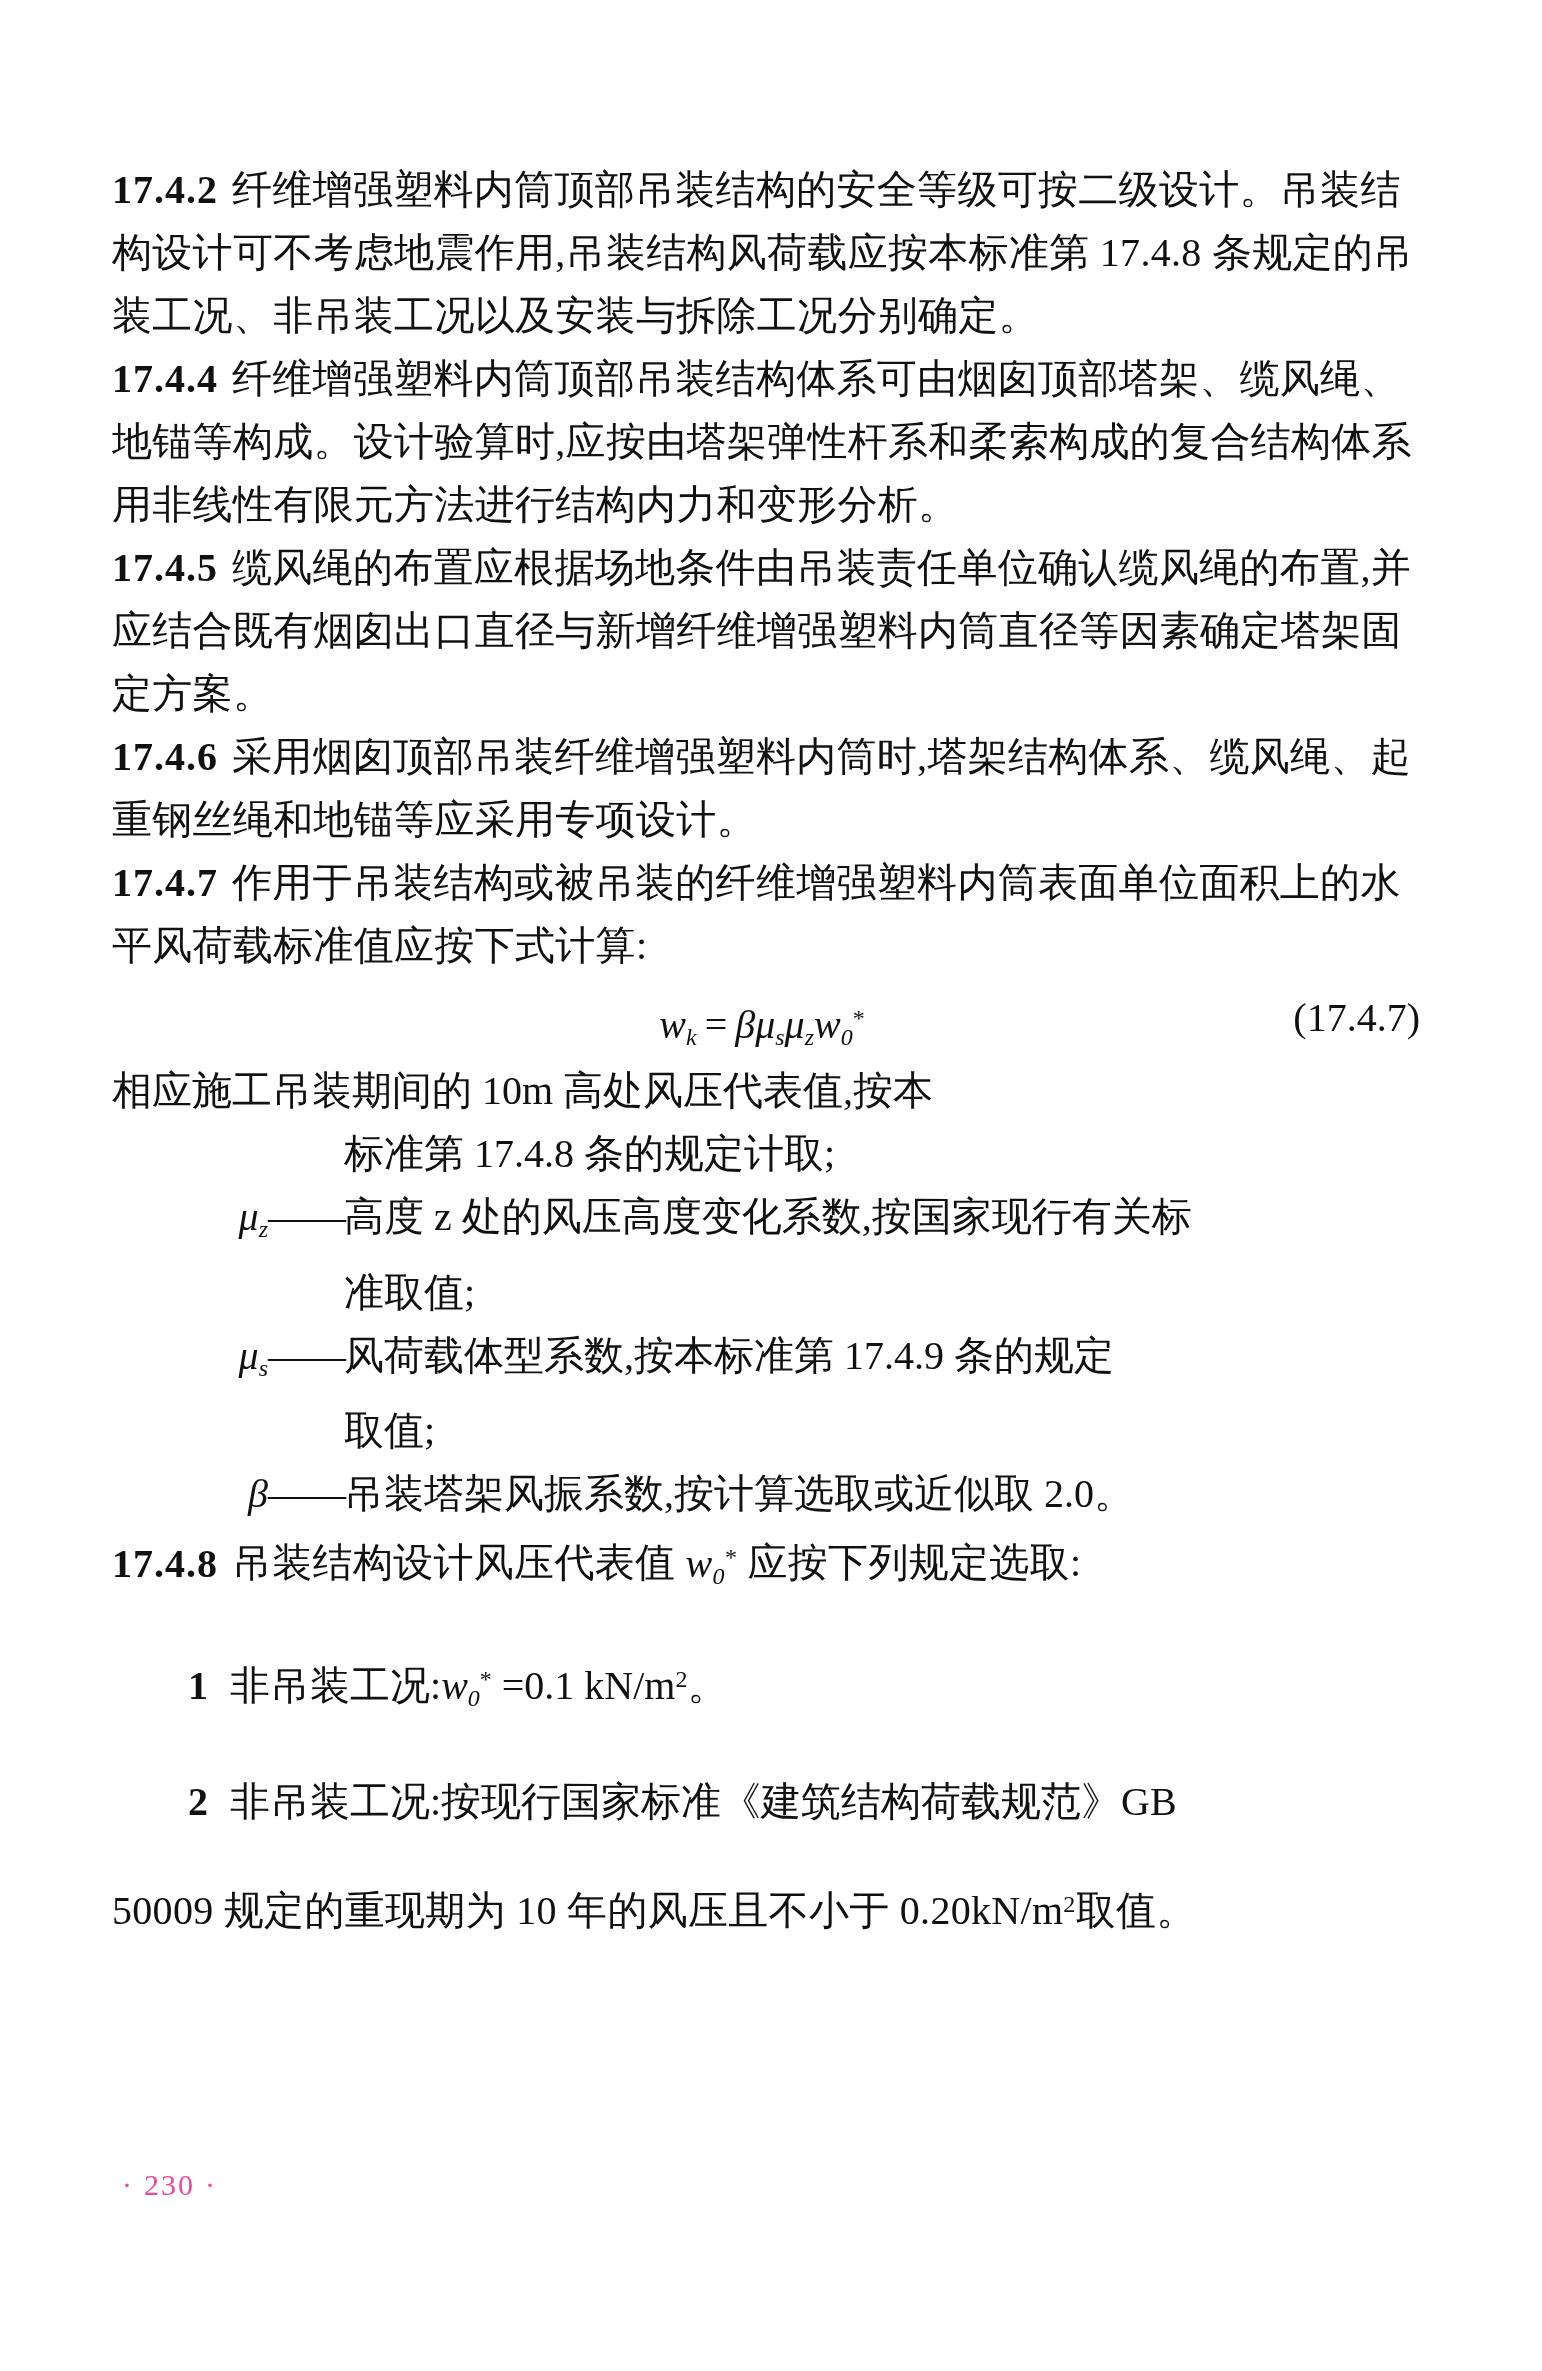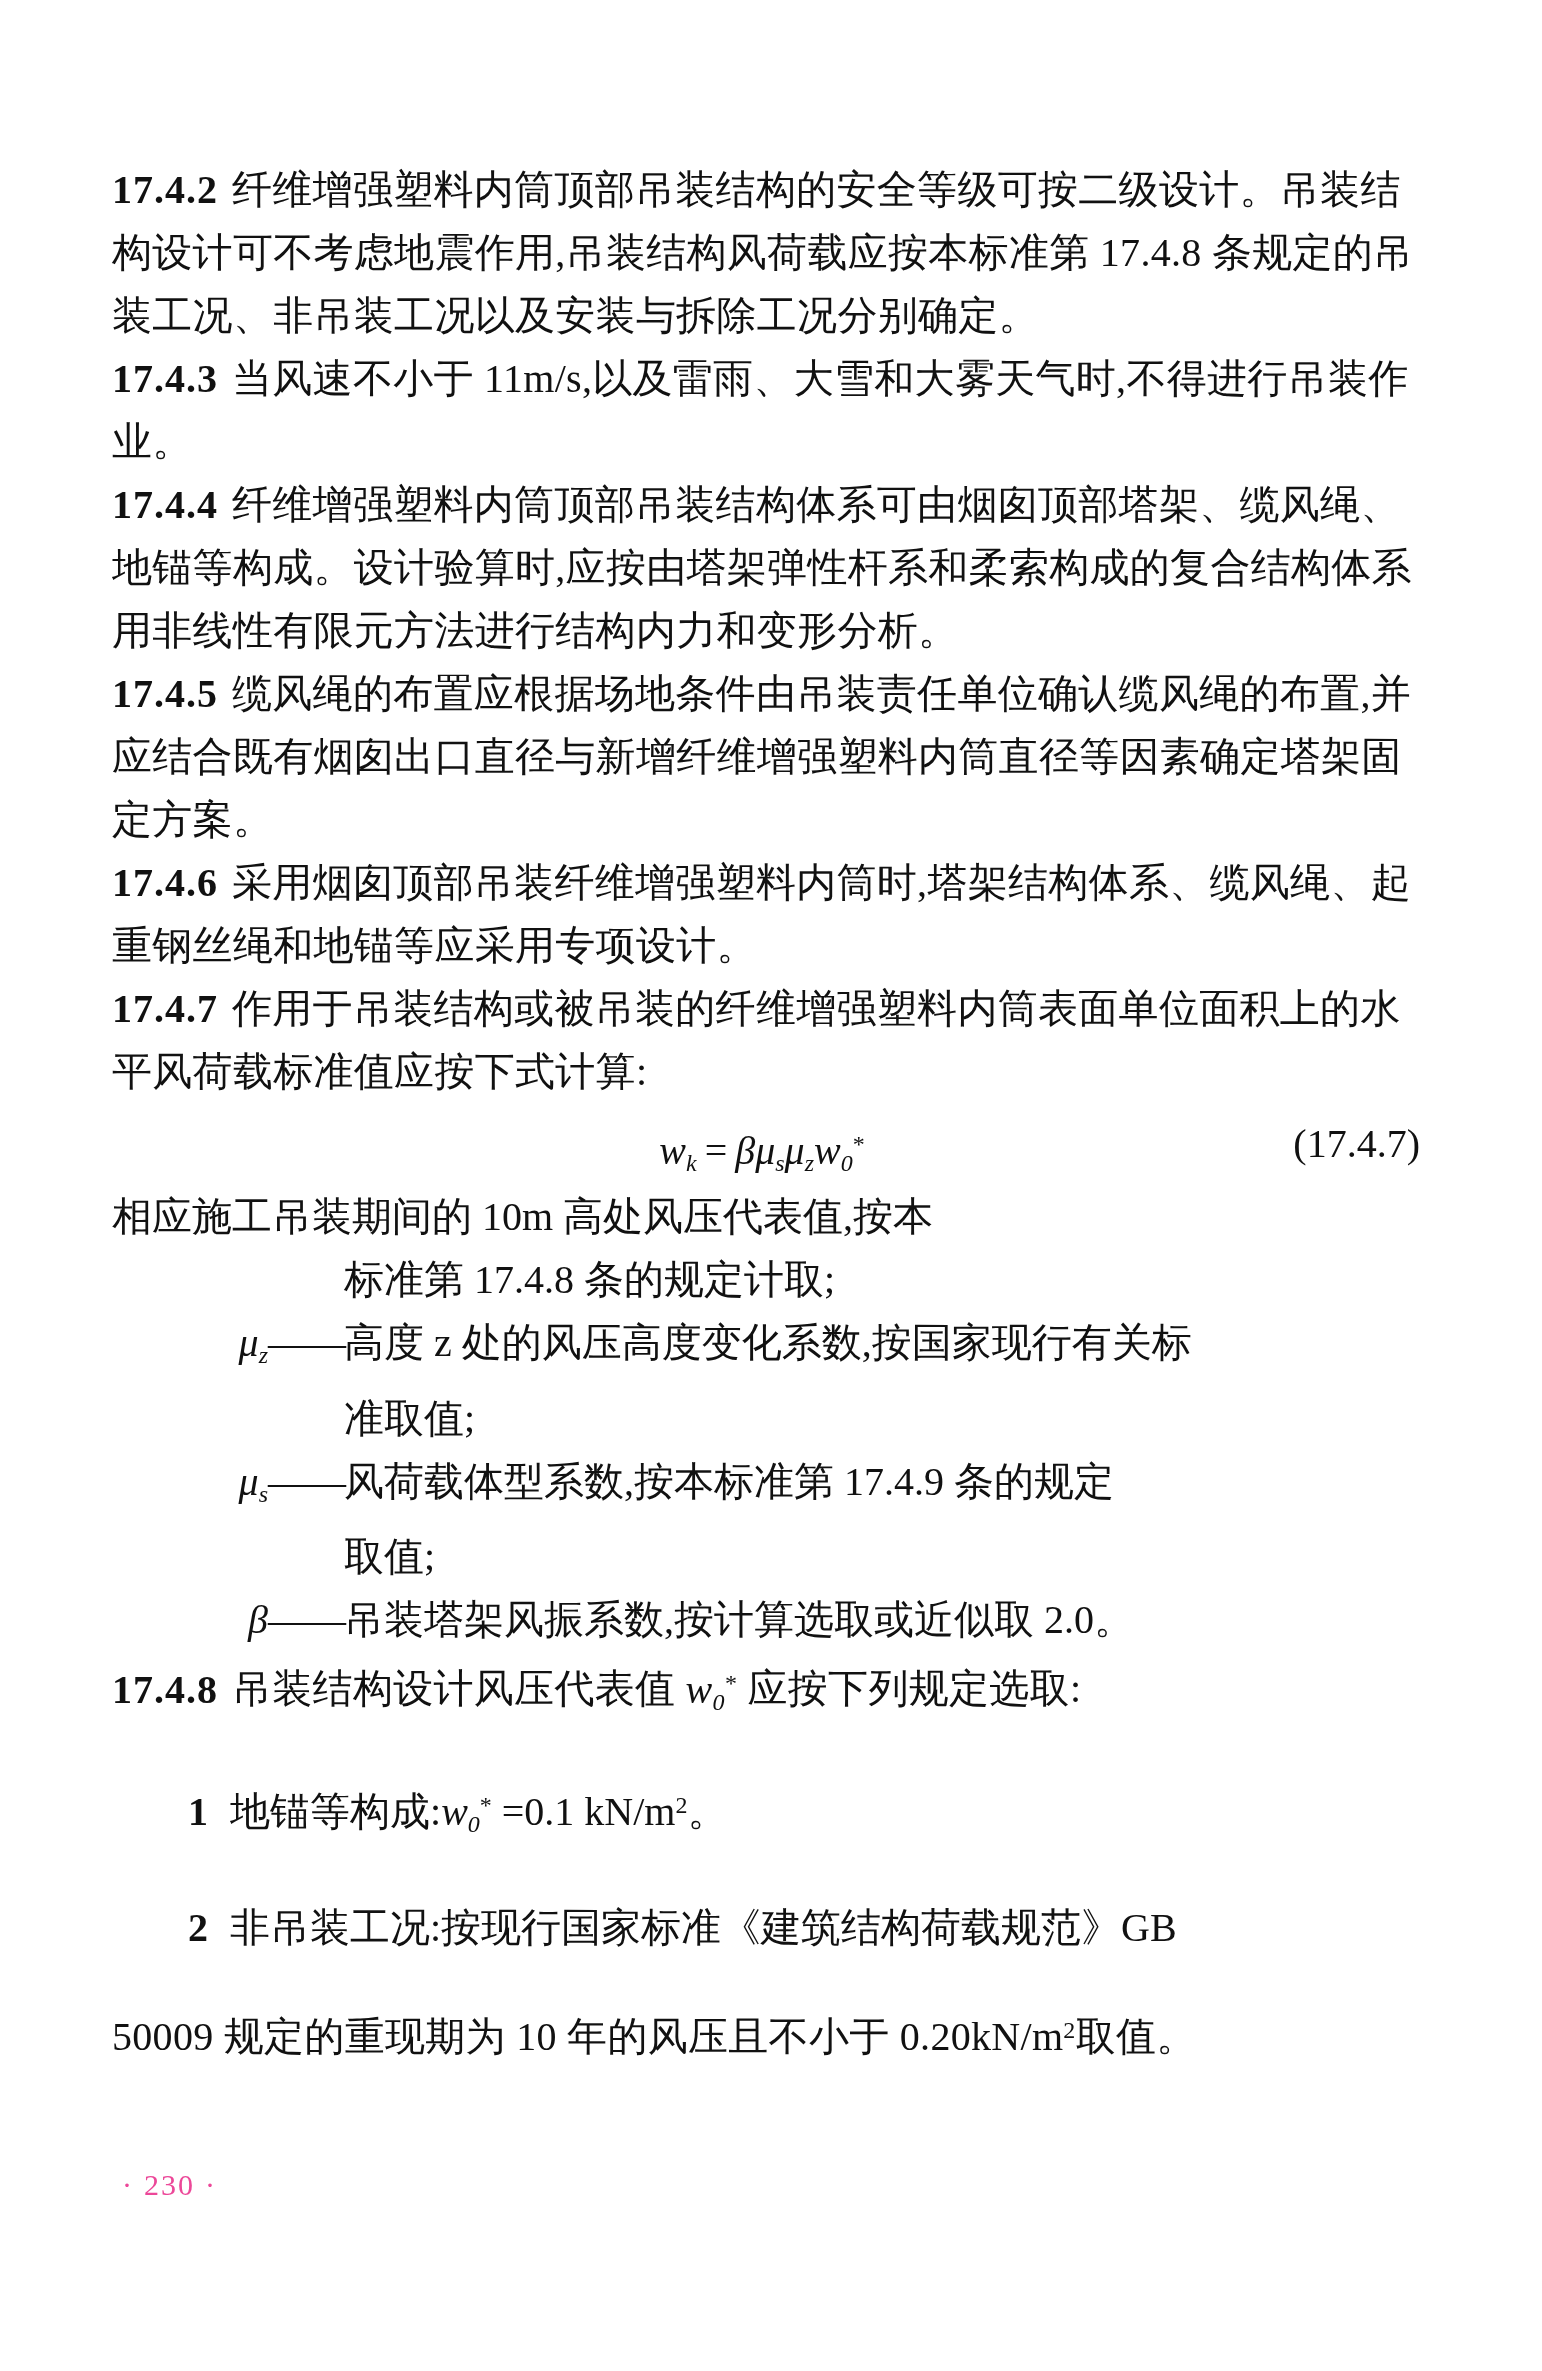--- a/index.html
+++ b/index.html
@@ -144,23 +144,20 @@
 </head>
 <body>
 
 <div class="page">
   <div class="content">
 
     <div class="block">
       <p class="para"><span class="clause-no">17.4.2</span><span>纤维增强塑料内筒顶部吊装结构的安全等级可按二级设计。吊装结构设计可不考虑地震作用,吊装结构风荷载应按本标准第 17.4.8 条规定的吊装工况、非吊装工况以及安装与拆除工况分别确定。</span></p>
     </div>
 
-    <div class="block">
-      <p class="para"><span class="clause-no">17.4.3</span><span>当风速不小于 11m/s,以及雷雨、大雪和大雾天气时,不得进行吊装作业。</span></p>
-    </div>
 
     <div class="block">
       <p class="para"><span class="clause-no">17.4.4</span><span>纤维增强塑料内筒顶部吊装结构体系可由烟囱顶部塔架、缆风绳、地锚等构成。设计验算时,应按由塔架弹性杆系和柔索构成的复合结构体系用非线性有限元方法进行结构内力和变形分析。</span></p>
     </div>
 
     <div class="block">
       <p class="para"><span class="clause-no">17.4.5</span><span>缆风绳的布置应根据场地条件由吊装责任单位确认缆风绳的布置,并应结合既有烟囱出口直径与新增纤维增强塑料内筒直径等因素确定塔架固定方案。</span></p>
     </div>
 
     <div class="block">
@@ -199,21 +196,21 @@
         <div class="lead w2"><span class="sym">β</span><span class="dash">——</span></div>
         <div class="body last">吊装塔架风振系数,按计算选取或近似取 2.0。</div>
       </div>
 
     </div>
 
     <div class="block">
       <p class="para"><span class="clause-no">17.4.8</span><span>吊装结构设计风压代表值 </span><span class="sym nowrap"><span>w</span><sub>0</sub><sup class="up-star">*</sup></span><span> 应按下列规定选取:</span></p>
     </div>
 
-    <p class="subitem lastline"><span class="marker">1</span><span>地锚等构成:</span><span class="sym nowrap"><span>w</span><sub>0</sub><sup class="up-star">*</sup></span><span> =0.1 kN/m</span><sup class="up-star">2</sup><span>。</span></p>
+    <p class="subitem lastline"><span class="marker">1</span><span>非吊装工况:</span><span class="sym nowrap"><span>w</span><sub>0</sub><sup class="up-star">*</sup></span><span> =0.1 kN/m</span><sup class="up-star">2</sup><span>。</span></p>
 
     <p class="subitem"><span class="marker">2</span><span>非吊装工况:按现行国家标准《建筑结构荷载规范》GB</span></p>
     <p class="para" style="text-align:left;"><span>50009 规定的重现期为 10 年的风压且不小于 0.20kN/m</span><sup class="up-star">2</sup><span>取值。</span></p>
 
   </div>
 
   <div class="footer">
     <span class="dot">·</span><span>230</span><span class="dot">·</span>
   </div>
 </div>

